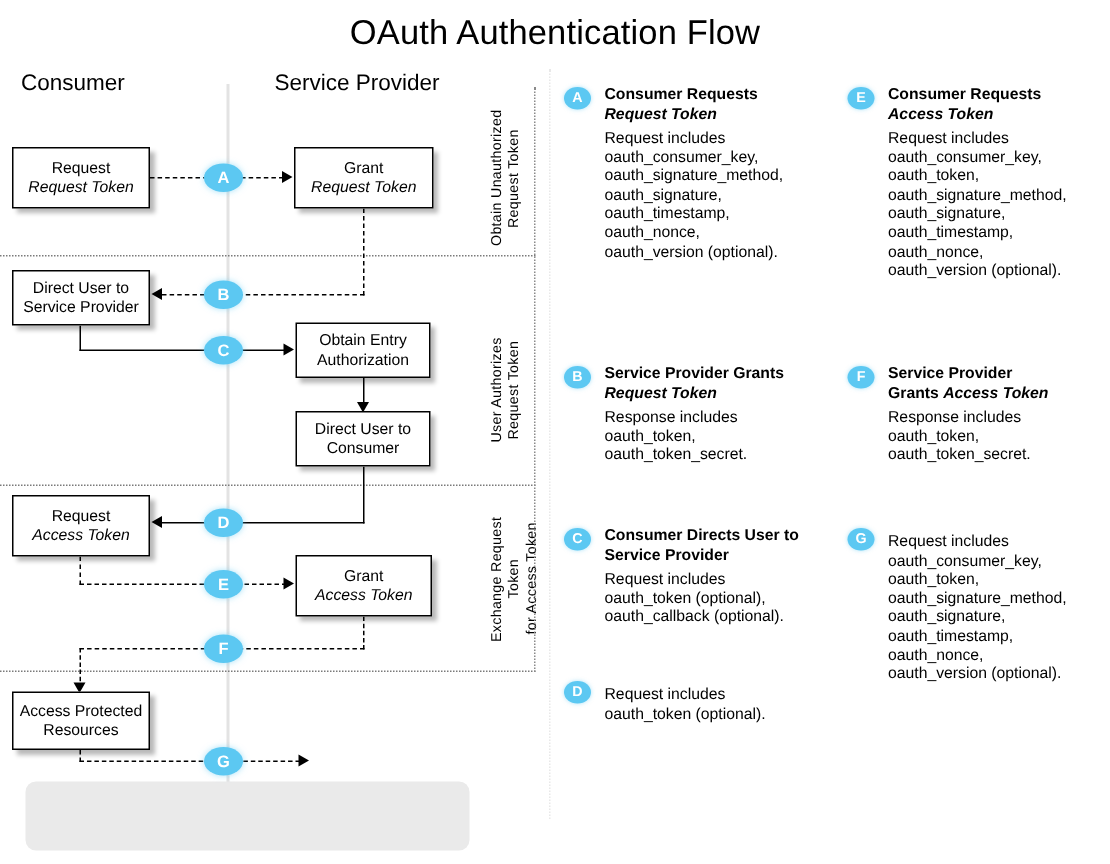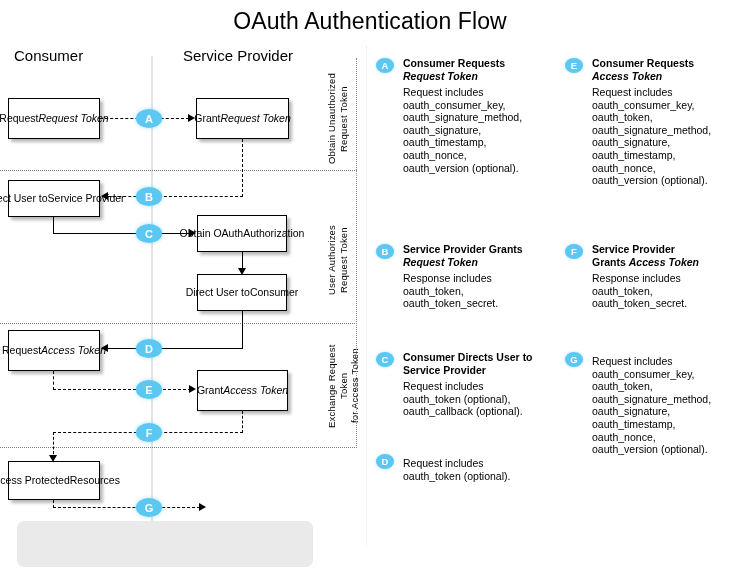--- a/index.html
+++ b/index.html
@@ -23,21 +23,21 @@
 
   
   .col-head{position:absolute;font-size:15px;font-weight:400;}
 
   
   .fbox{
     position:absolute;
     background:#ffffff;
     border:1.4px solid #000;
     box-shadow:3px 3px 3px rgba(0,0,0,.28);
-    display:flex;
+    display:flex;flex-direction:column;
     align-items:center;justify-content:center;
     font-size:10.5px;line-height:13px;
     text-align:center;
     box-sizing:border-box;
     z-index:6;
   }
   .fbox .ln{display:block;white-space:nowrap;}
   .fbox .it{font-style:italic;}
 
   
@@ -178,21 +178,21 @@
     <span class="ln">Direct User to</span>
     <span class="ln">Service Provider</span>
   </div>
 
   <div class="vline solid" style="left:53px;top:217px;height:17px;"></div>
   <div class="hline solid" style="left:53px;top:233px;width:138px;"></div>
   <div class="arrow-r" style="left:189px;top:229px;"></div>
   <div class="badge" style="left:136px;top:224px;">C</div>
 
   <div class="fbox" style="left:197px;top:215px;width:90px;height:37px;">
-    <span class="ln">Obtain OAuth</span>
+    <span class="ln">Obtain Entry</span>
     <span class="ln">Authorization</span>
   </div>
 
   <div class="vline solid" style="left:242px;top:252px;height:20px;"></div>
   <div class="arrow-d" style="left:238px;top:268px;"></div>
 
   <div class="fbox" style="left:197px;top:274px;width:90px;height:37px;">
     <span class="ln">Direct User to</span>
     <span class="ln">Consumer</span>
   </div>

